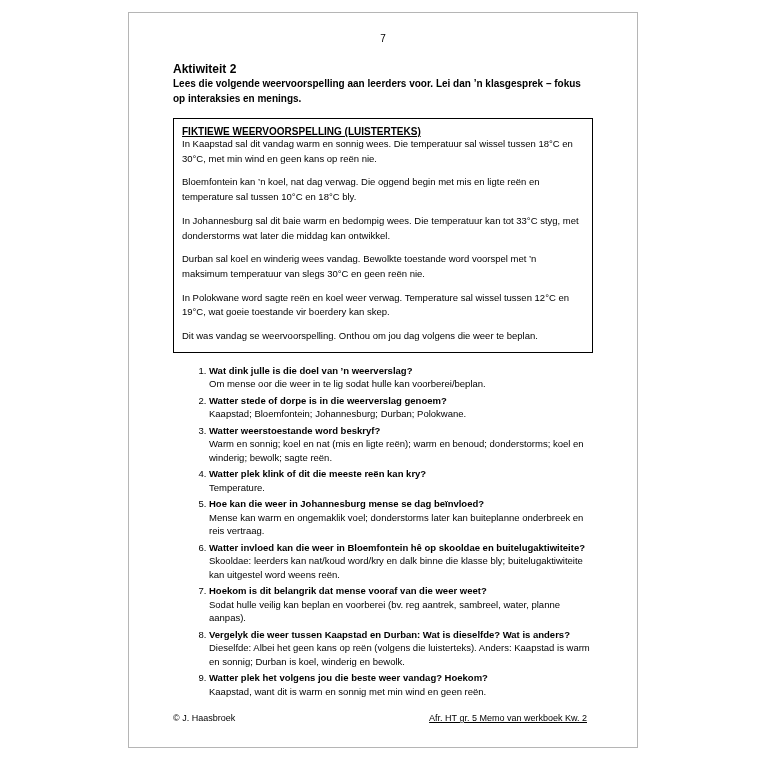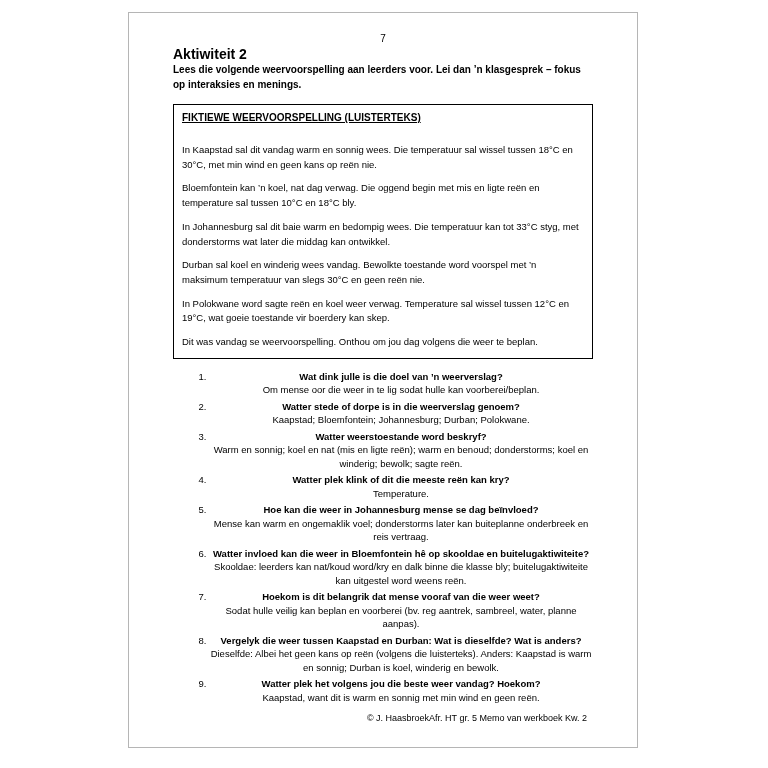--- a/index.html
+++ b/index.html
@@ -24,55 +24,54 @@
     text-align: center;
     font-size: 10px;
     color: #000;
     margin-top: 20px;
   }
   .content {
     padding: 0 44px 0 44px;
     box-sizing: border-box;
   }
   .activity-title {
-    font-size: 14px;
+    font-size: 12px;
     font-weight: bold;
-    margin-top: 2px;
+    margin-top: 18px;
   }
   .instruction {
     font-size: 10px;
     font-weight: bold;
     line-height: 1.5;
     margin-top: 0;
   }
   .box {
     border: 1px solid #000;
     margin-top: 12px;
     padding: 7px 8px 8px 8px;
     box-sizing: border-box;
   }
   .box-heading {
     font-size: 10px;
     font-weight: bold;
     text-decoration: underline;
-    margin-bottom: 20px;
+    margin-bottom: 0;
   }
   .box p {
     font-size: 9.5px;
     line-height: 1.55;
     margin: 0 0 9px 0;
   }
   .box p:last-child {
     margin-bottom: 0;
   }
   ol.qlist {
     margin: 11px 0 0 0;
     padding-left: 36px;
     font-size: 9.5px;
-    text-align: center;
   }
   ol.qlist > li {
     margin-bottom: 3px;
     line-height: 1.42;
   }
   .q-text {
     font-weight: bold;
     display: block;
   }
   .a-text {
@@ -81,24 +80,25 @@
   }
   .footer {
     position: absolute;
     left: 0;
     right: 0;
     bottom: 24px;
     padding: 0 44px;
     box-sizing: border-box;
     font-size: 9px;
     display: flex;
-    justify-content: flex-end;
+    justify-content: space-between;
   }
   .footer .right {
     margin-right: 6px;
+    text-decoration: underline;
   }
 </style>
 </head>
 <body>
 
 <div class="page">
   <div class="page-number">7</div>
 
   <div class="content">
     <div class="activity-title">Aktiwiteit 2</div>

